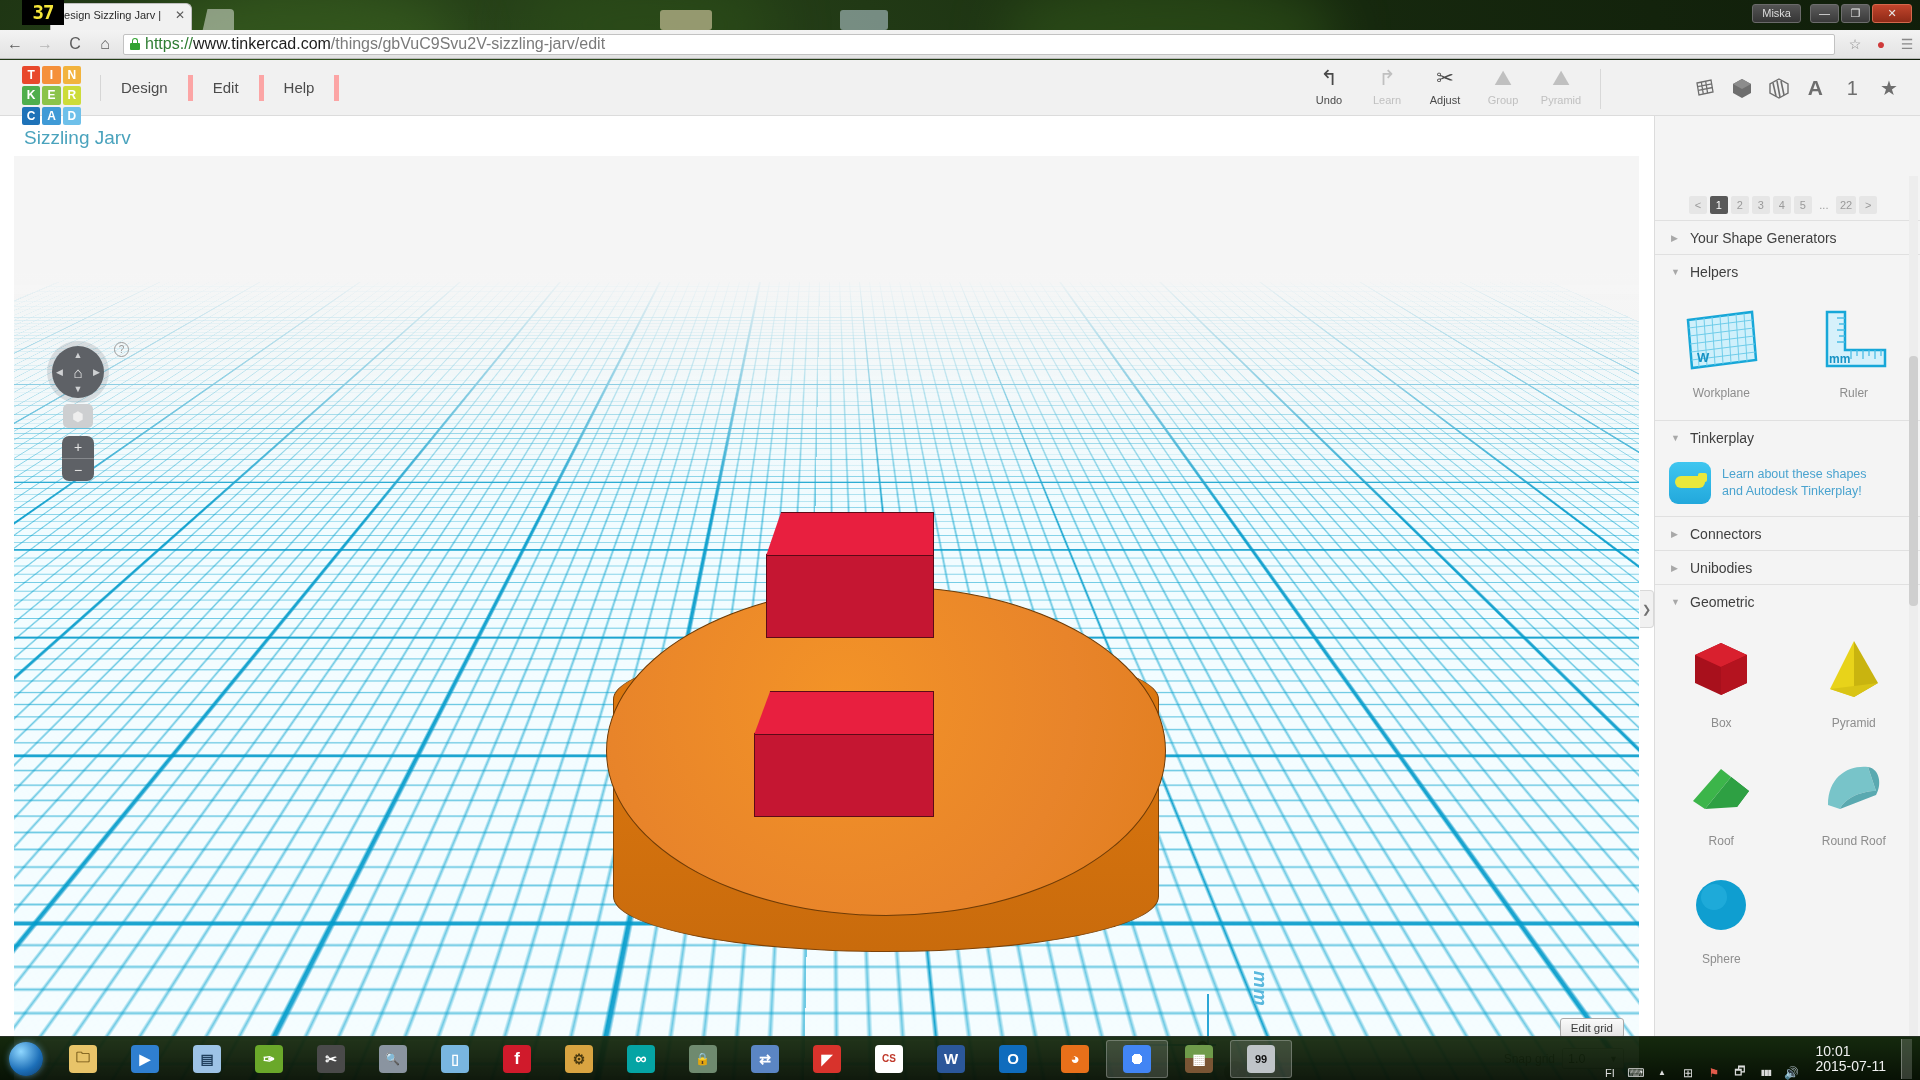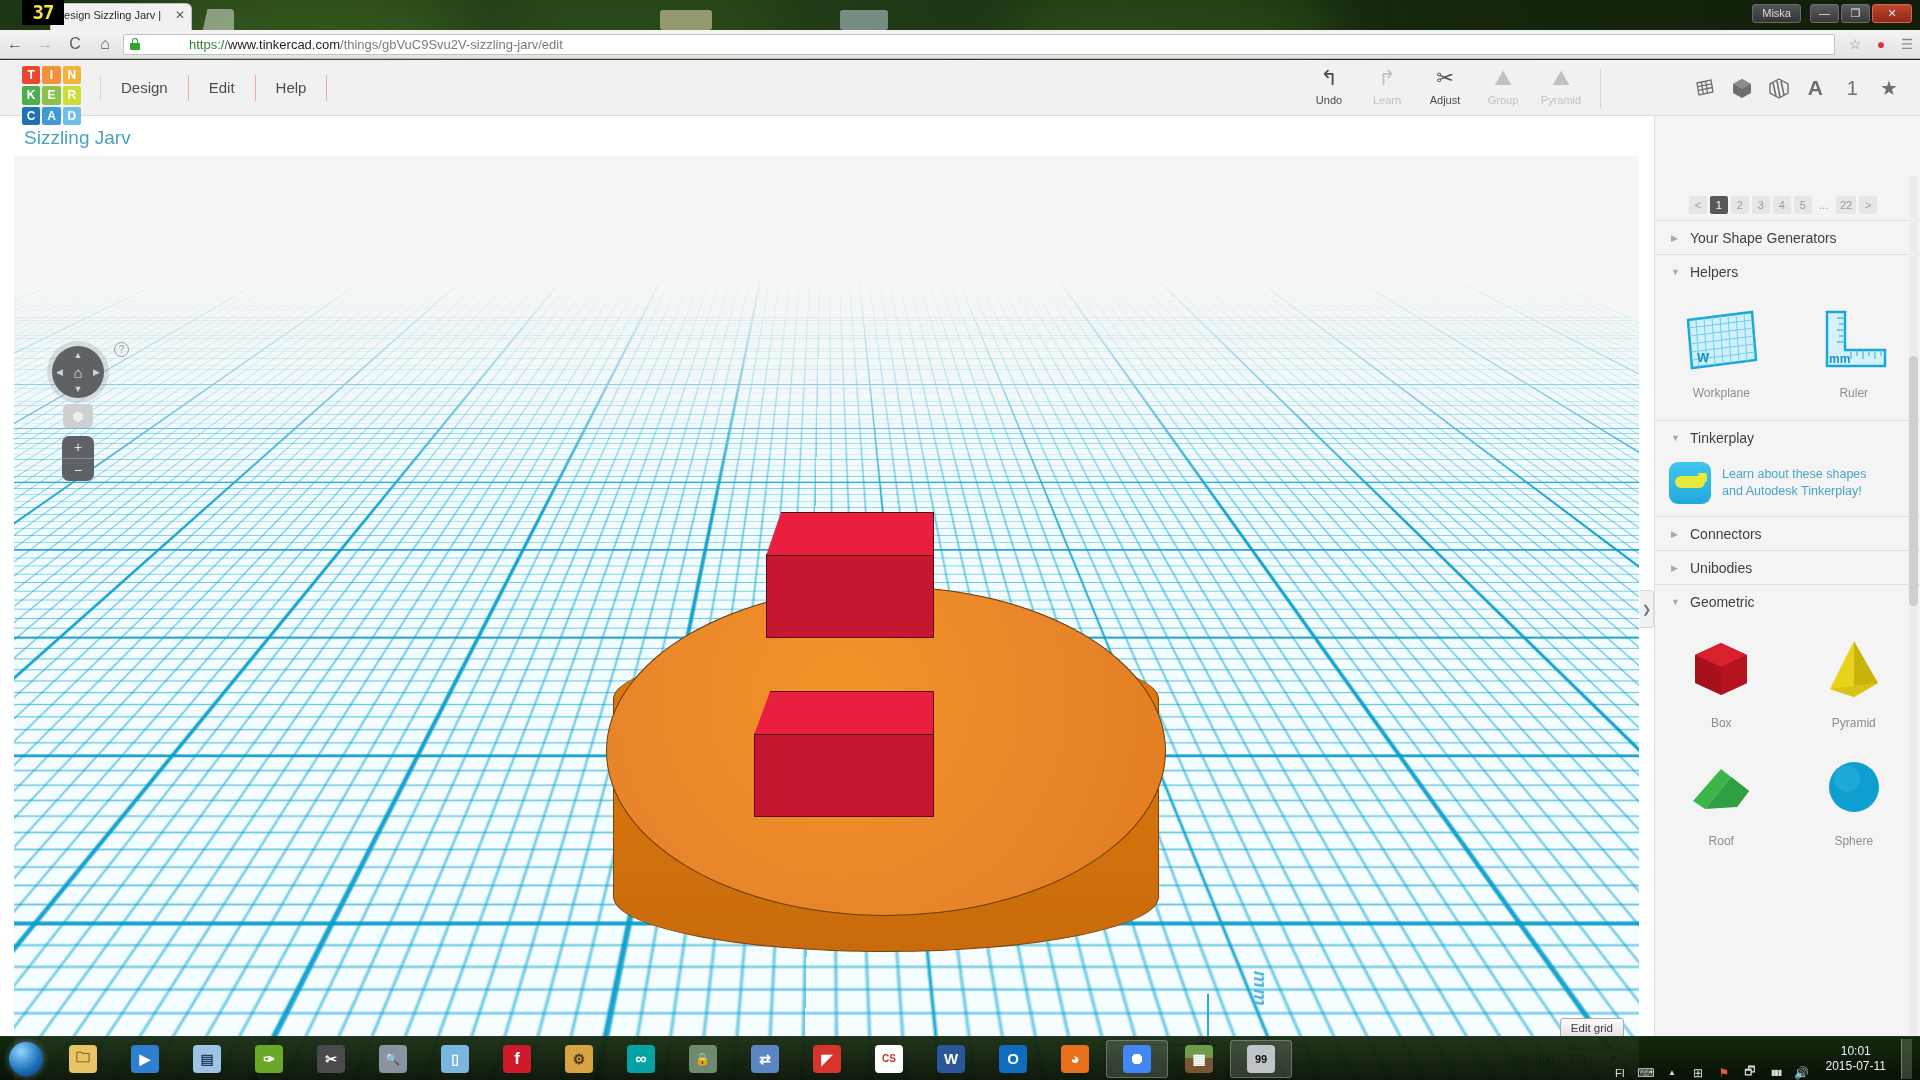--- a/index.html
+++ b/index.html
@@ -61,21 +61,21 @@
     justify-content:center; color:#5c5c5c; font-size:16px; }
   .navicon.dim { color:#b5b5b5; }
   #omnibox { flex:1; height:21px; margin:0 7px 0 3px; background:#fff;
     border:1px solid #c2c2c2; border-radius:2px; display:flex;
     align-items:center; padding:0 6px; }
   #lock { width:10px; height:12px; margin-right:5px; position:relative; }
   #lock .body { position:absolute; bottom:0; width:10px; height:7px;
     background:#32a331; border-radius:1px; }
   #lock .shackle { position:absolute; top:0; left:2px; width:6px; height:6px;
     border:1.6px solid #32a331; border-bottom:none; border-radius:3px 3px 0 0; }
-  #url { font-size:13px; color:#4a4a4a; white-space:nowrap;margin-left:44px; }
+  #url { font-size:16px; color:#4a4a4a; white-space:nowrap; }
   #url .scheme { color:#2e7d32; }
   #url .host { color:#1d1d1d; }
   #url .path { color:#7a7a7a; }
   .navicon-r { width:26px; height:26px; display:flex; align-items:center;
     justify-content:center; font-size:14px; color:#8a8a8a; }
 
   
   #app { position:absolute; left:0; top:60px; width:1920px; height:976px;
     background:#fff; }
 
@@ -85,21 +85,21 @@
   
   #logo { position:absolute; left:22px; top:6px; width:59px; height:59px;
     display:grid; grid-template-columns:repeat(3,1fr); grid-template-rows:repeat(3,1fr);
     gap:2px; z-index:6; }
   #logo div { display:flex; align-items:center; justify-content:center;
     color:#fff; font-size:12px; font-weight:bold; border-radius:2px; }
 
   #menubar { position:absolute; left:100px; top:0; height:56px;
     display:flex; align-items:center; }
   .menu-item { padding:0 20px; font-size:15px; color:#4c4c4c; height:26px;
-    line-height:26px; border-right:1px solid #fca5a5; }
+    line-height:26px; border-right:5px solid #fca5a5; }
   .menu-item:first-child { border-left:1px solid #d6d6d6; }
 
   #toolgroup { position:absolute; left:1300px; top:5px; height:48px;
     display:flex; align-items:flex-start; }
   .tool { width:58px; text-align:center; color:#4a4a4a; }
   .tool .glyph { height:26px; display:flex; align-items:center;
     justify-content:center; font-size:21px; }
   .tool .lbl { font-size:11px; margin-top:3px; }
   .tool.disabled { color:#c0c0c0; }
   #toolsep { width:1px; height:40px; background:#d8d8d8; margin-left:10px;
@@ -264,21 +264,21 @@
     justify-content:center; position:relative; }
   .tbicon.running { background:rgba(255,255,255,.14);
     border:1px solid rgba(255,255,255,.25); border-radius:3px; height:38px; }
   .ico { width:28px; height:28px; border-radius:4px; display:flex;
     align-items:center; justify-content:center; font-size:14px; color:#fff;
     font-weight:bold; }
   #tray { position:absolute; right:8px; height:40px; display:flex;
     align-items:center; gap:9px; color:#e3e3e3; font-size:11px; }
   .tray-ico { width:17px; height:17px; display:flex; align-items:center;
     justify-content:center; color:#dcdcdc; font-size:12px;margin-top:28px; }
-  #clock { text-align:center; line-height:15px; font-size:12px;
+  #clock { text-align:left; line-height:15px; font-size:14px;
     color:#f0f0f0; padding:0 6px; }
   #showdesk { width:11px; height:40px; background:rgba(255,255,255,.18);
     border-left:1px solid rgba(255,255,255,.3); }
 </style>
 </head>
 <body>
 
 <div id="desktop">
   <div class="bg-blob" style="left:140px;top:-20px;width:320px;height:120px;background:#3f6a22;"></div>
   <div class="bg-blob" style="left:520px;top:-30px;width:260px;height:110px;background:#2e5219;"></div>
@@ -581,20 +581,29 @@
             <div class="shape">
               <svg width="72" height="72" viewBox="0 0 72 72">
                 <path d="M8 50 L36 18 L46 26 L20 58 Z" fill="#3cb54a"></path>
                 <path d="M36 18 L64 40 L52 56 L46 26 Z" fill="#1f8c36"></path>
                 <path d="M20 58 L52 56 L64 40 L46 26 Z" fill="#2ea043"></path>
               </svg>
             </div>
             <div class="cap">Roof</div>
           </div>
 
+          <div class="cell">
+            <div class="shape">
+              <svg width="72" height="72" viewBox="0 0 72 72">
+                <path d="M10 54 C10 26 30 14 50 16 L58 40 C42 40 26 48 22 58 Z" fill="#78c4c9"></path>
+                <path d="M50 16 C62 18 64 34 58 44 L22 58 C26 48 42 40 58 40 Z" fill="#5aa9b0"></path>
+              </svg>
+            </div>
+            <div class="cap">Round Roof</div>
+          </div>
 
           <div class="cell">
             <div class="shape">
               <svg width="72" height="72" viewBox="0 0 72 72">
                 <circle cx="36" cy="36" r="25" fill="#0f9ed0"></circle>
                 <circle cx="29" cy="28" r="13" fill="#2bb4e0" opacity=".55"></circle>
               </svg>
             </div>
             <div class="cap">Sphere</div>
           </div>

